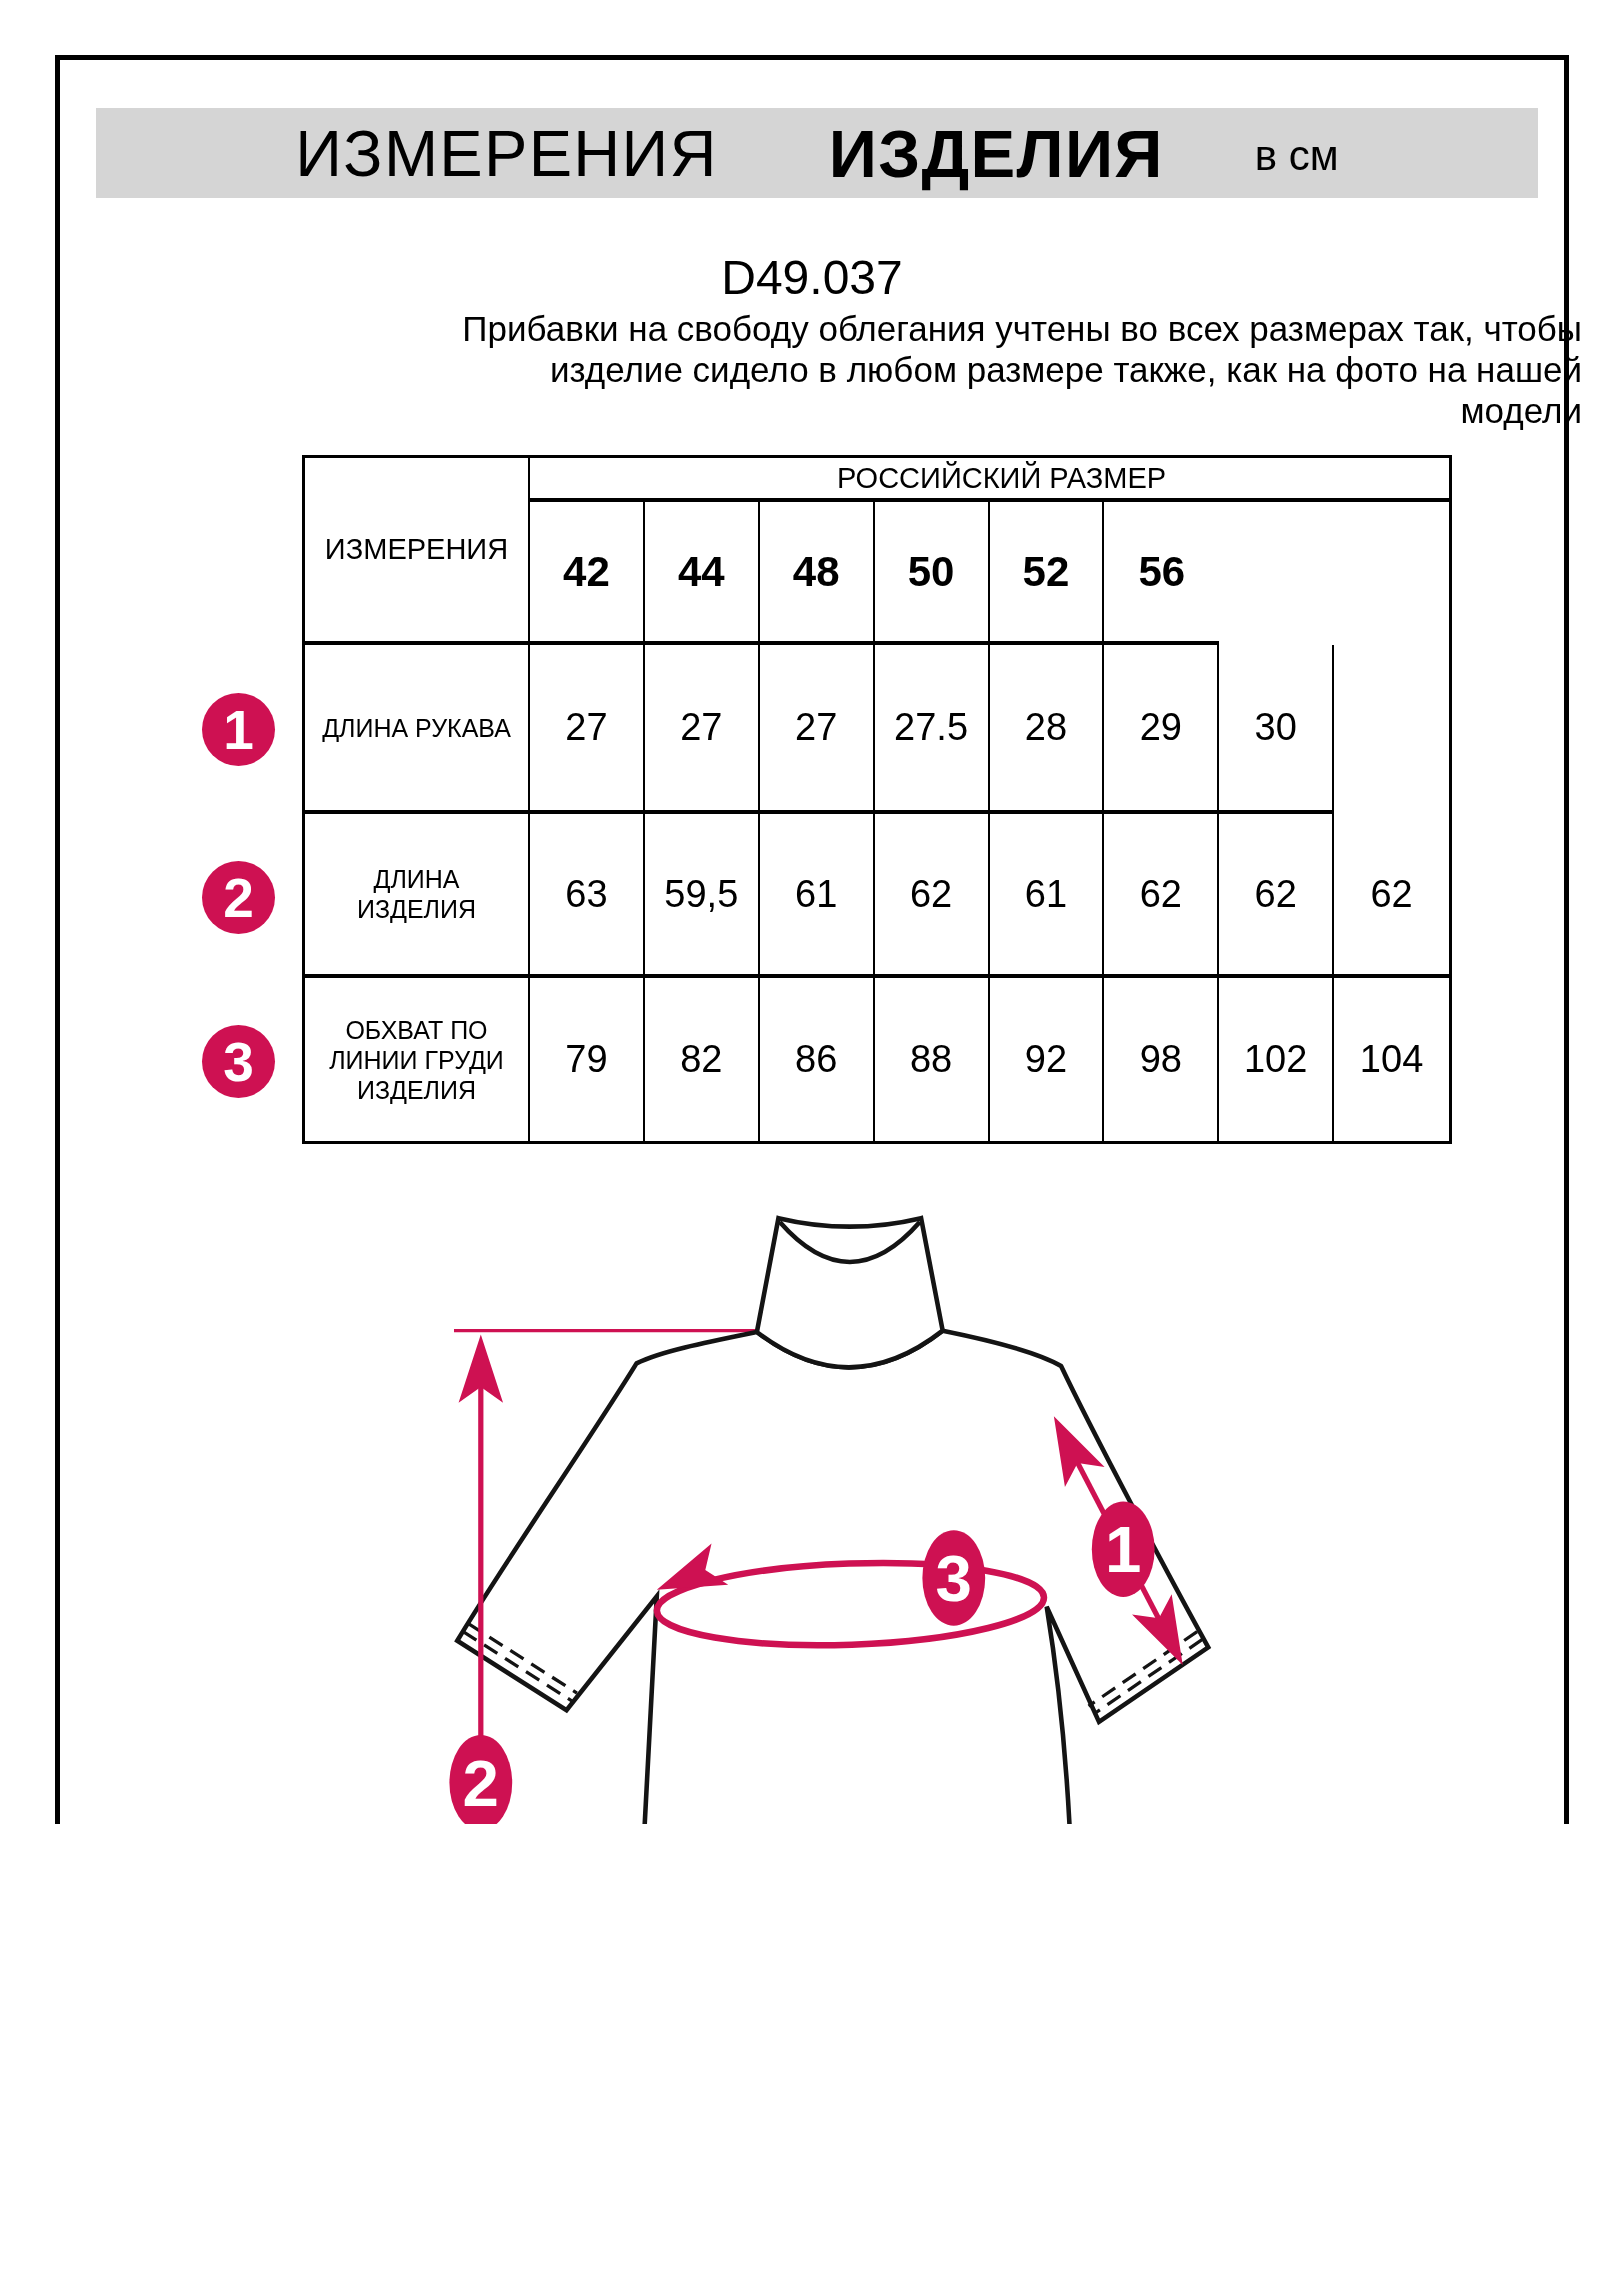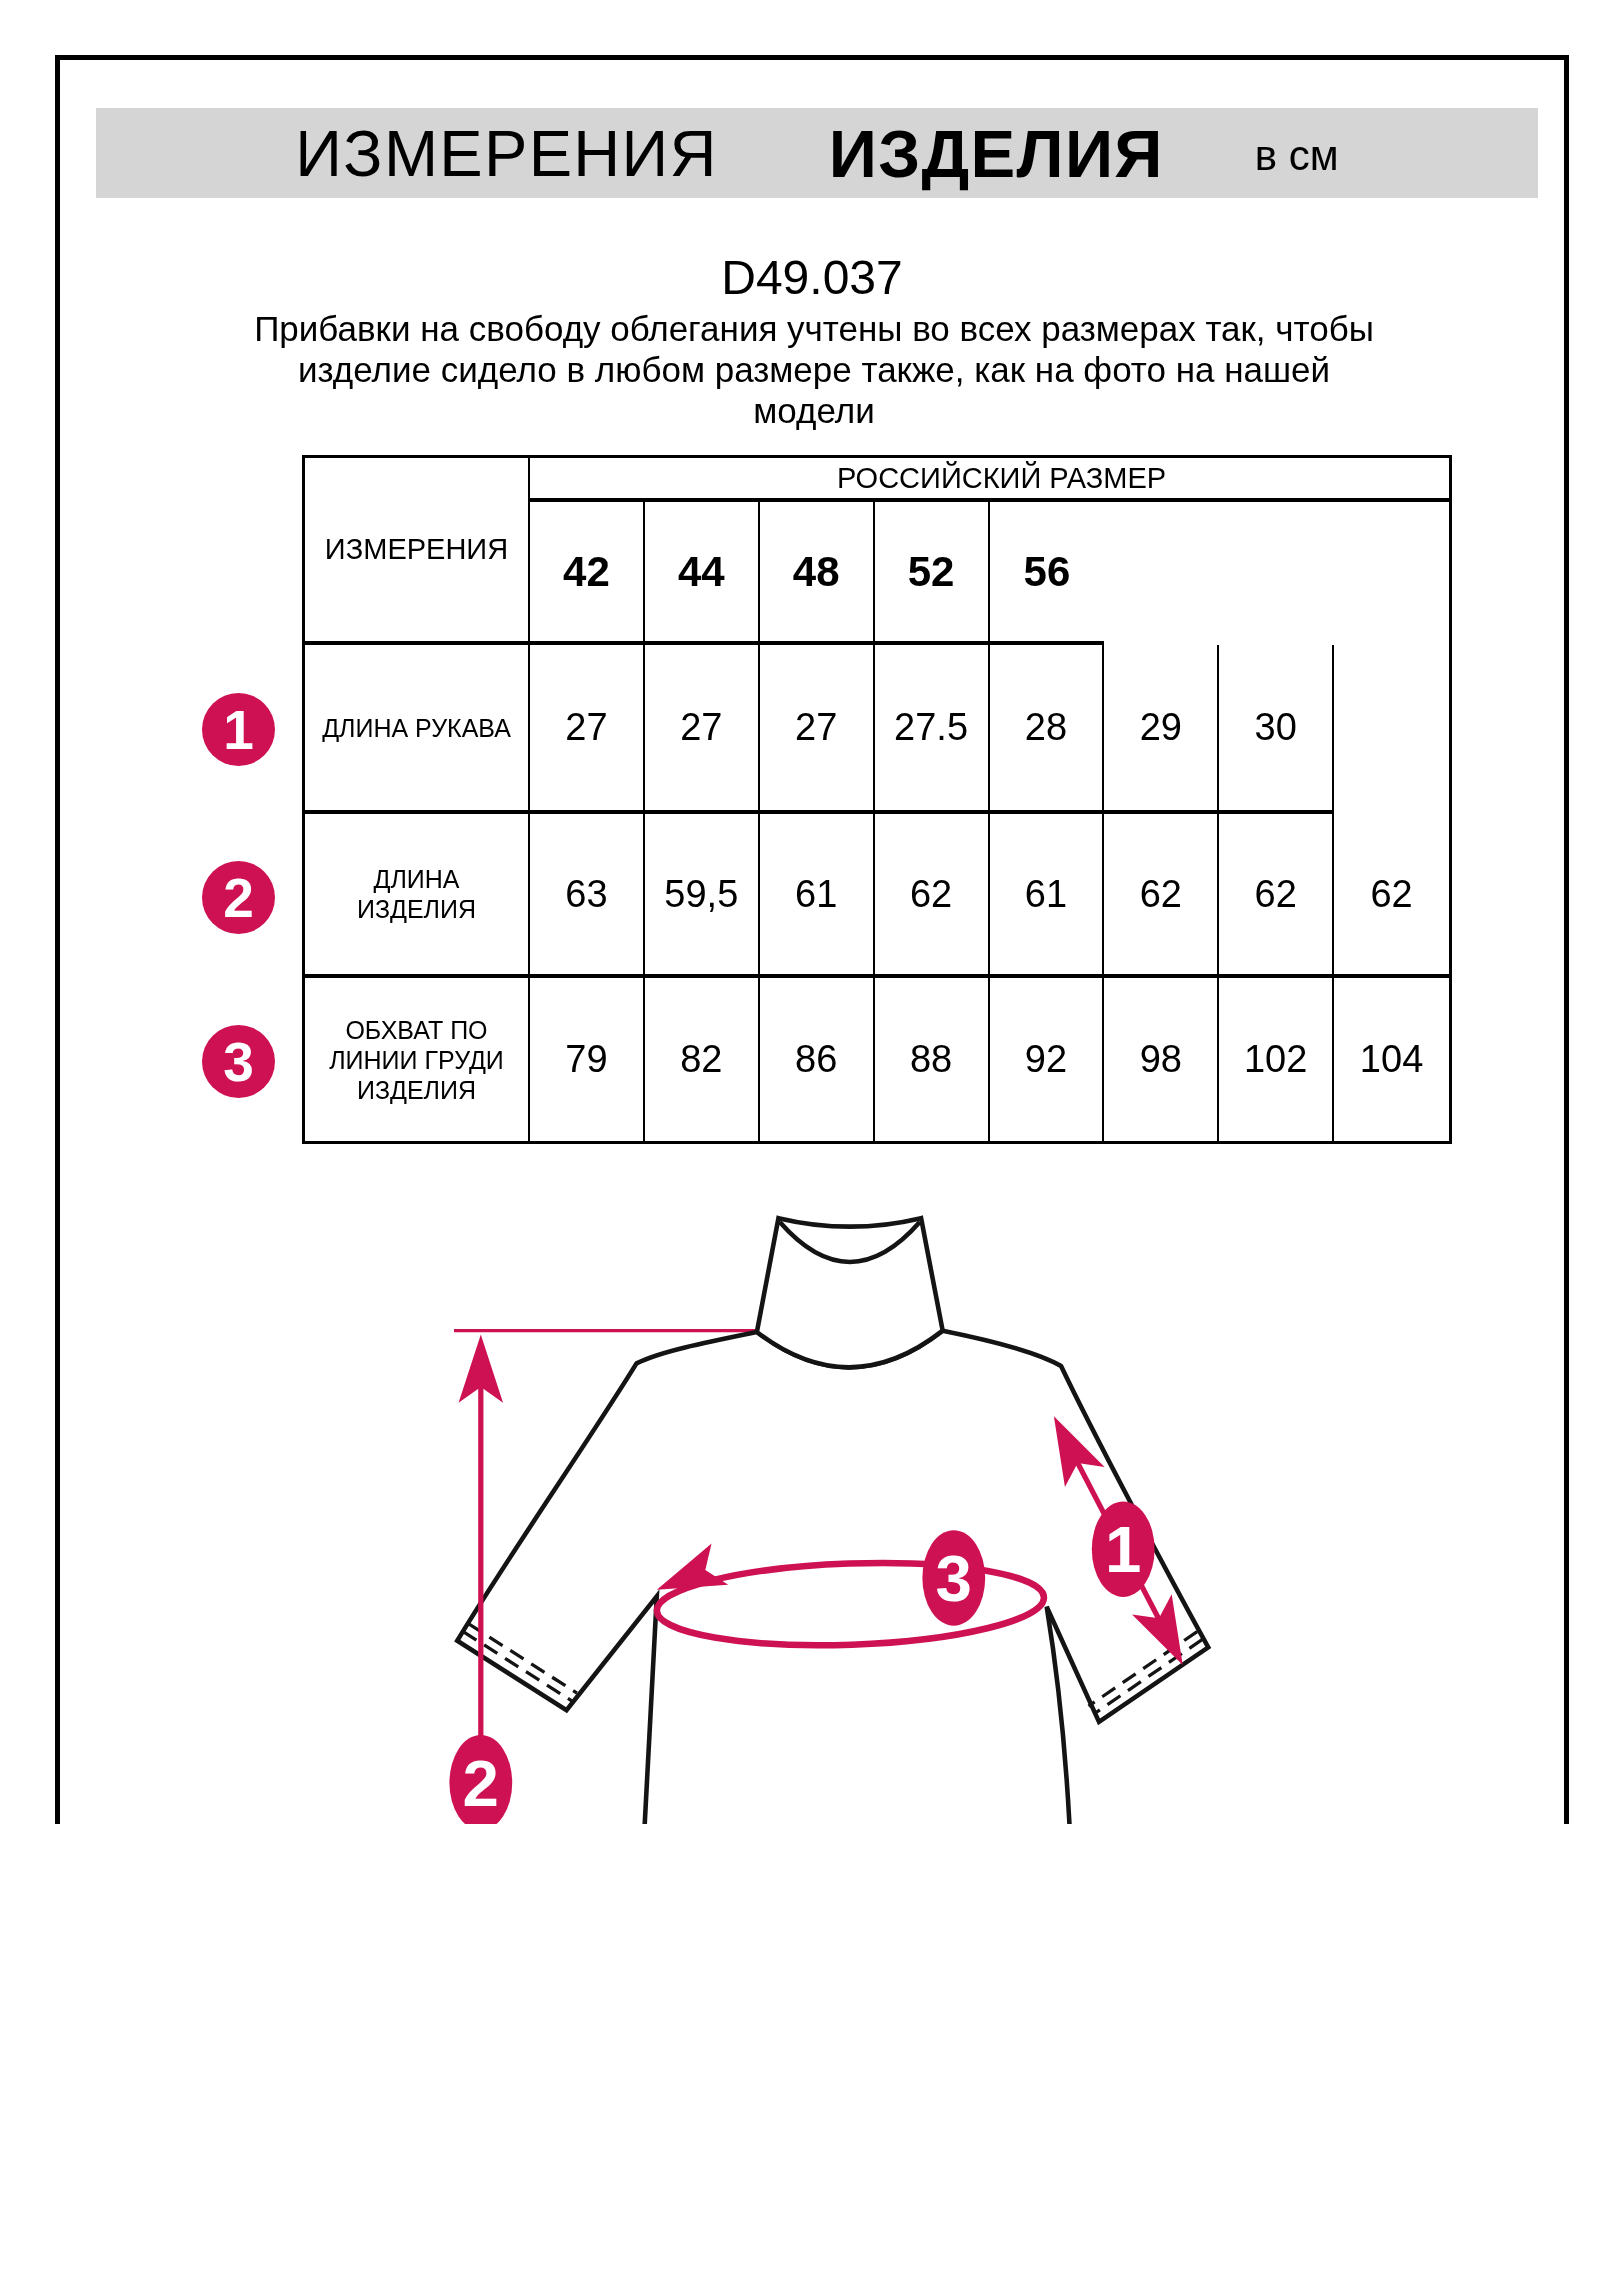--- a/index.html
+++ b/index.html
@@ -16,21 +16,21 @@
     background:#d5d5d5; display:flex; align-items:center; justify-content:center;
   }
   .titlebar .t1 { font-size:65px; font-weight:400; letter-spacing:1.3px; }
   .titlebar .t2 { font-size:67px; font-weight:700; margin-left:111px; letter-spacing:1.3px; }
   .titlebar .t3 { font-size:42px; font-weight:400; margin-left:91px; padding-top:6.5px; }
   .code {
     position:absolute; left:55px; top:250px; width:1514px; text-align:center;
     font-size:48px; font-weight:400;
   }
   .desc {
-    position:absolute; left:57px; top:308px; width:1514px; text-align:center;
+    position:absolute; left:68px; top:308px; width:1514px; text-align:right;
     font-size:35px; line-height:41px; font-weight:400;
   }
   
   .sizetable {
     position:absolute; left:302px; top:455px; width:1150px; height:689px;
     border:3.3px solid #000; box-sizing:border-box;
     display:grid;
     grid-template-columns:225px repeat(8, 1fr);
     grid-template-rows:44px 143px 169px 164px auto;
   }
@@ -74,20 +74,21 @@
     <div>модели</div>
   </div>
 
   <div class="sizetable">
     <div class="cell measure-head bR bBthick">ИЗМЕРЕНИЯ</div>
     <div class="cell size-head bBthick">РОССИЙСКИЙ РАЗМЕР</div>
 
     <div class="cell size-cell bR bBthick" style="grid-row:2">42</div>
     <div class="cell size-cell bR bBthick" style="grid-row:2">44</div>
     <div class="cell size-cell bR bBthick" style="grid-row:2">48</div>
+    <div class="cell size-cell bR bBthick" style="grid-row:2">50</div>
     <div class="cell size-cell bR bBthick" style="grid-row:2">52</div>
     <div class="cell size-cell bBthick" style="grid-row:2">56</div>
 
     <div class="cell row-label bR bBthick" style="grid-row:3">ДЛИНА РУКАВА</div>
     <div class="cell val-cell bR bBthick" style="grid-row:3">27</div>
     <div class="cell val-cell bR bBthick" style="grid-row:3">27</div>
     <div class="cell val-cell bR bBthick" style="grid-row:3">27</div>
     <div class="cell val-cell bR bBthick" style="grid-row:3">27.5</div>
     <div class="cell val-cell bR bBthick" style="grid-row:3">28</div>
     <div class="cell val-cell bR bBthick" style="grid-row:3">29</div>

